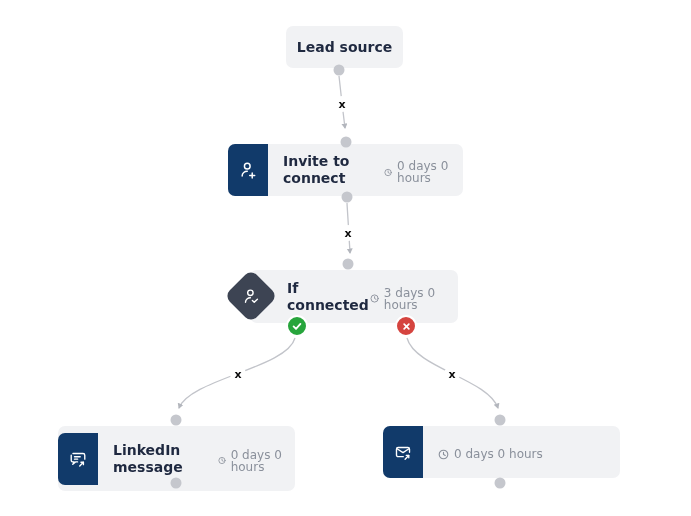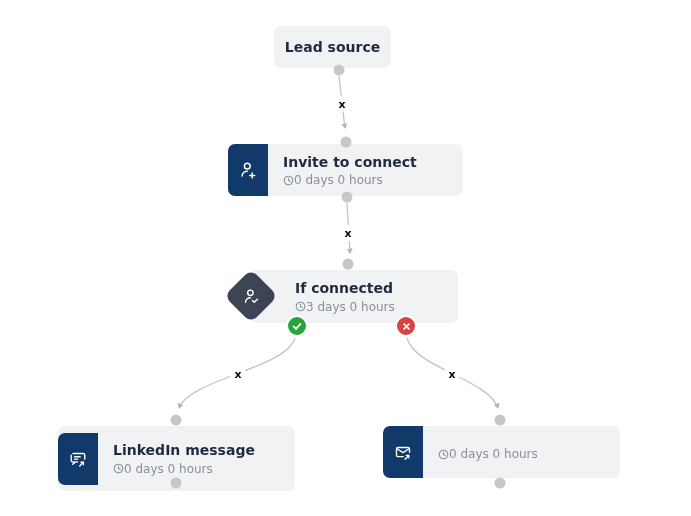--- a/index.html
+++ b/index.html
@@ -6,27 +6,27 @@
   #canvas{
     position:relative;width:691px;height:516px;background:#ffffff;
     font-family:"DejaVu Sans","Liberation Sans",sans-serif;overflow:hidden;
   }
   #edge-layer{position:absolute;left:0;top:0;width:691px;height:516px;z-index:1;}
   .node{
     position:absolute;background:#f1f2f4;border-radius:7px;z-index:2;
     display:flex;align-items:center;box-sizing:border-box;cursor:pointer;
   }
   .node-title{font-size:14px;font-weight:600;color:#1f2940;line-height:1.2;}
-  .node-delay{display:flex;align-items:center;margin-top:4px;
+  .node-delay{display:flex;align-items:center;gap:5px;margin-top:4px;
     font-size:12px;color:#8a909b;line-height:1;}
   .icon-tile{
     width:40px;height:52px;background:#113a6a;border-radius:7px 0 0 7px;
     display:flex;align-items:center;justify-content:center;flex:0 0 40px;
   }
-  .node-text{margin-left:15px;display:flex;flex-direction:column;justify-content:center;}
+  .node-text{margin-left:15px;display:flex;flex-direction:row;justify-content:center;}
   .lead{justify-content:center;}
   .lead .node-title{font-weight:600;}
   .diamond{
     position:absolute;left:232px;top:277px;width:38px;height:38px;background:#3d4453;
     border-radius:8px;transform:rotate(45deg);z-index:3;
     display:flex;align-items:center;justify-content:center;cursor:pointer;
   }
   .diamond > svg{transform:rotate(-45deg);}
   .dot{
     position:absolute;width:11px;height:11px;border-radius:50%;background:#c5c7cd;
@@ -68,21 +68,21 @@
       <circle cx="238" cy="374" r="8"></circle>
       <circle cx="452" cy="374" r="8"></circle>
     </g>
   </svg>
 
   <div class="edge-x" style="left:342px;top:104px">x</div>
   <div class="edge-x" style="left:348px;top:233px">x</div>
   <div class="edge-x" style="left:238px;top:374px">x</div>
   <div class="edge-x" style="left:452px;top:374px">x</div>
 
-  <div class="node lead" style="left:274px;top:26px;width:117px;height:42px">
+  <div class="node lead" style="left:286px;top:26px;width:117px;height:42px">
     <span class="node-title">Lead source</span>
   </div>
 
   <div class="node" style="left:228px;top:144px;width:235px;height:52px">
     <div class="icon-tile">
       <svg width="22" height="22" viewBox="0 0 24 24" fill="none" stroke="#ffffff" stroke-width="1.6" stroke-linecap="round">
         <circle cx="11.2" cy="7.8" r="3.1"></circle>
         <path d="M5.6 18.6c0-3.4 2.7-5.2 5.6-5.2"></path>
         <path d="M16.6 15.3v5.4"></path>
         <path d="M13.9 18h5.4"></path>
@@ -94,21 +94,21 @@
         <svg width="11" height="11" viewBox="0 0 12 12" fill="none" stroke="#8a909b" stroke-width="1.2" stroke-linecap="round">
           <circle cx="6" cy="6" r="4.7"></circle>
             <path d="M6 3.6V6l1.9 1.1"></path>
         </svg>
         <span>0 days 0 hours</span>
       </span>
     </div>
   </div>
 
   <div class="node" style="left:250px;top:270px;width:208px;height:53px;padding-left:33px">
-    <div class="node-text" style="margin-left:12px">
+    <div class="node-text" style="margin-left:4px">
       <span class="node-title">If connected</span>
       <span class="node-delay">
         <svg width="11" height="11" viewBox="0 0 12 12" fill="none" stroke="#8a909b" stroke-width="1.2" stroke-linecap="round">
           <circle cx="6" cy="6" r="4.7"></circle>
             <path d="M6 3.6V6l1.9 1.1"></path>
         </svg>
         <span>3 days 0 hours</span>
       </span>
     </div>
   </div>

